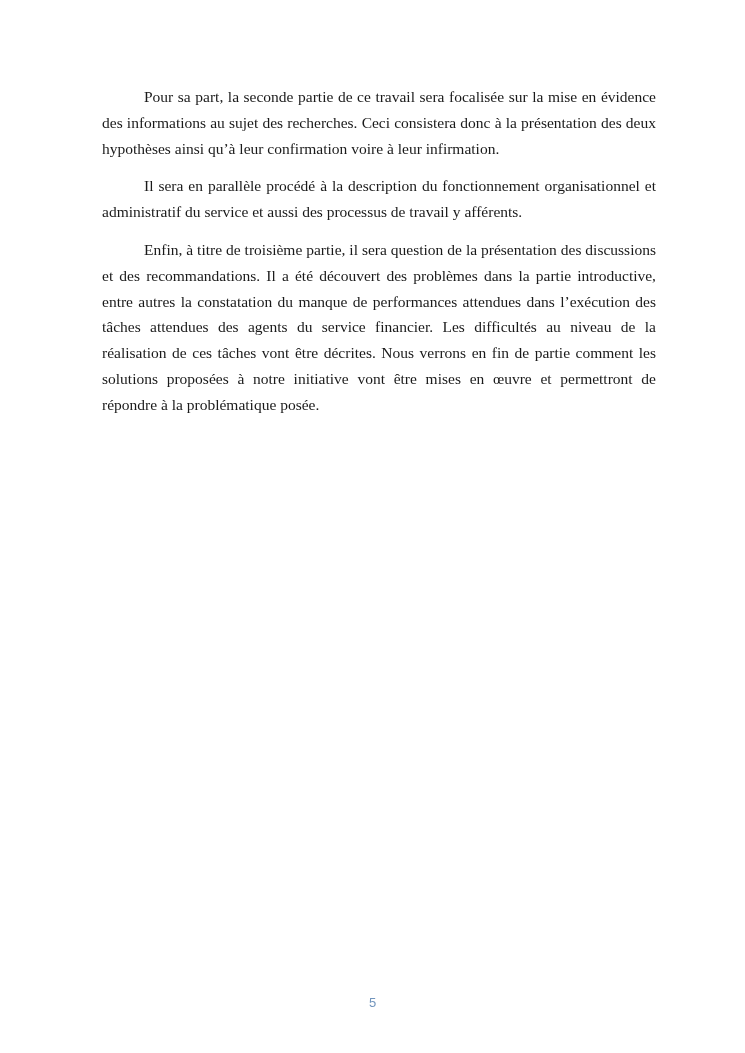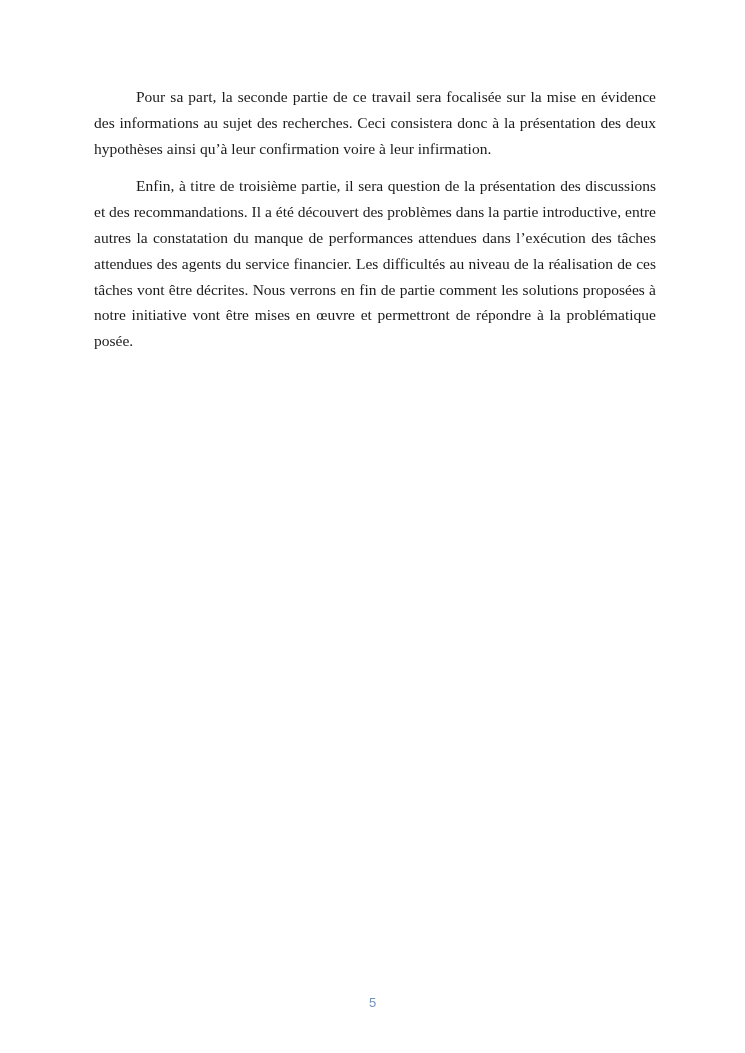--- a/index.html
+++ b/index.html
@@ -16,21 +16,21 @@
     font-family: "Liberation Serif", serif;
     color: #1a1a1a;
   }
   .content {
     position: absolute;
     top: 84px;
     left: 90px;
     width: 566px;
   }
   .content p {
-    margin: 0 0 12px 4px;
+    margin: 0 0 12px 12px;
     font-size: 15.5px;
     line-height: 25.8px;
     text-align: justify;
     text-indent: 42px;
     color: #1a1a1a;
   }
   .footer {
     position: absolute;
     left: 0;
     width: 100%;
@@ -42,18 +42,19 @@
     font-size: 13px;
     color: #7295bd;
   }
 </style>
 </head>
 <body>
 
 <div class="page">
   <div class="content">
     <p>Pour sa part, la seconde partie de ce travail sera focalisée sur la mise en évidence des informations au sujet des recherches. Ceci consistera donc à la présentation des deux hypothèses ainsi qu’à leur confirmation voire à leur infirmation.</p>
+    <p>Il sera en parallèle procédé à la description du fonctionnement organisationnel et administratif du service et aussi des processus de travail y afférents.</p>
     <p>Enfin, à titre de troisième partie, il sera question de la présentation des discussions et des recommandations. Il a été découvert des problèmes dans la partie introductive, entre autres la constatation du manque de performances attendues dans l’exécution des tâches attendues des agents du service financier. Les difficultés au niveau de la réalisation de ces tâches vont être décrites. Nous verrons en fin de partie comment les solutions proposées à notre initiative vont être mises en œuvre et permettront de répondre à la problématique posée.</p>
   </div>
   <div class="footer">
     <span class="page-number">5</span>
   </div>
 </div>
 
 </body></html>

